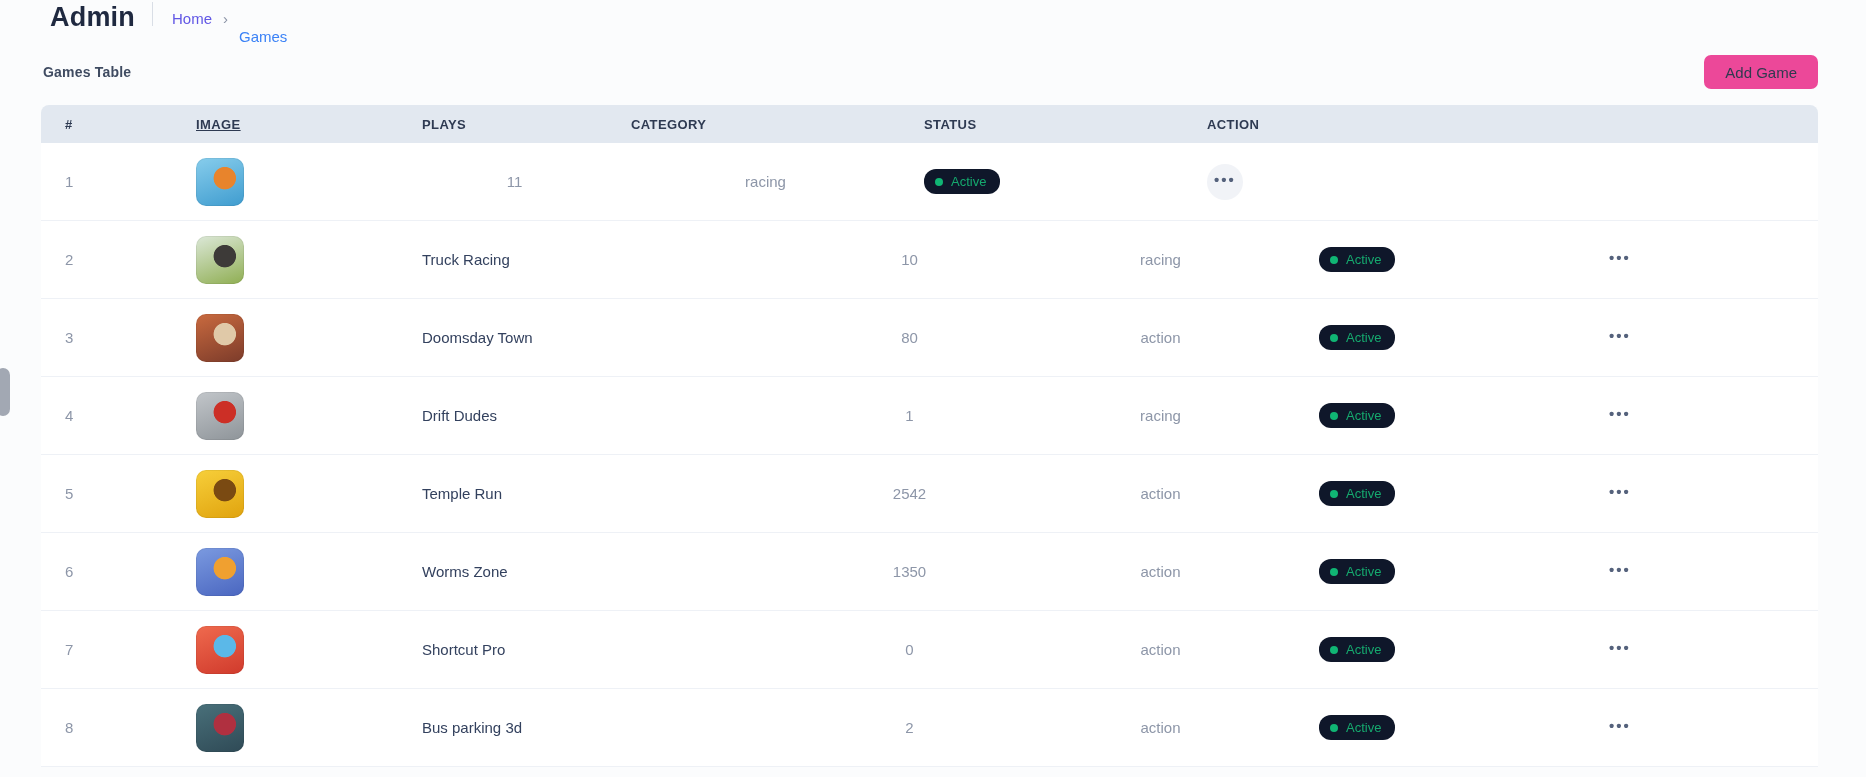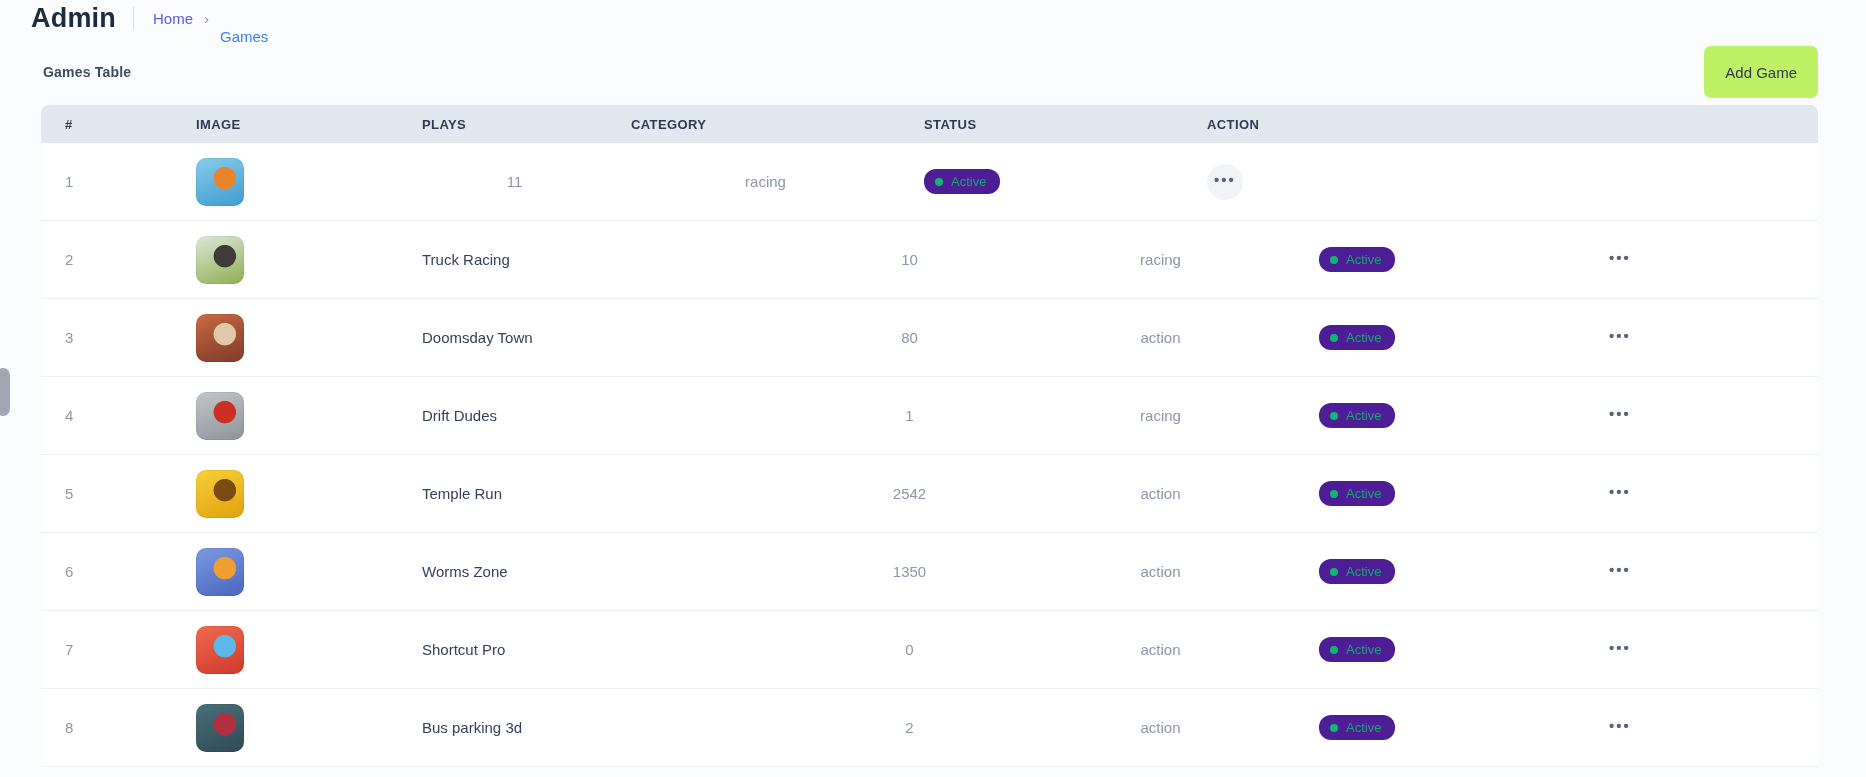--- a/index.html
+++ b/index.html
@@ -6,59 +6,59 @@
   html, body { width: 1866px; height: 777px; overflow: hidden; }
   body {
     font-family: "Liberation Sans", "DejaVu Sans", sans-serif;
     background: #fbfcfd;
     color: #33415e;
     position: relative;
   }
 
   
   .topbar {
-    display: flex; align-items: center;
-    padding-left: 31px; padding-top: 2px; height: 34px;
+    display: flex; 
+    padding-left: 50px; padding-top: 2px; height: 34px;
   }
   .page-title {
     font-size: 27px; font-weight: 700; color: #1f2940; letter-spacing: 0.2px;
   }
   .title-divider {
     width: 1px; height: 24px; background: #d9dee6; margin: 0 19px 0 17px;
   }
   .breadcrumb { display: flex; align-items: center; font-size: 15px; }
   .crumb-home { color: #6157e5; text-decoration: none; cursor: pointer; }
   .crumb-chevron { color: #8a93a6; margin: 0 11px; font-size: 15px; }
   .crumb-current { color: #3b82f6; margin-top: 36px; }
 
   
   .section-head {
     display: flex; align-items: center; justify-content: space-between;
     margin: 21px 48px 0 43px; height: 34px;
   }
   .section-title { font-size: 14px; font-weight: 600; color: #3f4b61; letter-spacing: 0.2px; }
   .add-btn {
-    height: 52px; padding: 0 21px; border: none; border-radius: 7px;
-    background: #bef264; color: #2f3a4f; font-size: 15px; font-weight: 500;
+    height: 34px; padding: 0 21px; border: none; border-radius: 7px;
+    background: #ec4899; color: #2f3a4f; font-size: 15px; font-weight: 500;
     font-family: inherit; cursor: pointer;
   }
 
   
   .table-wrap { margin: 16px 48px 0 41px; width: 1777px; }
   .thead {
     display: flex; align-items: center; height: 38px;
     background: #e2e8f0; border-radius: 8px 8px 0 0;
   }
   .thead .cell {
     font-size: 13px; font-weight: 700; color: #2e3a52; letter-spacing: 0.4px;
     text-transform: uppercase;
   }
   .cell { padding-left: 24px; }
   .c1 { flex: 0 0 131px; }
-  .c2 { flex: 0 0 226px; }
+  .c2 { flex: 0 0 226px; text-decoration: underline; }
   .c3 { flex: 0 0 395px; }
   .c4 { flex: 0 0 209px; }
   .c5 { flex: 0 0 293px; }
   .c6 { flex: 0 0 283px; }
   .c7 { flex: 1 1 auto; }
 
   .trow {
     display: flex; align-items: center; height: 78px;
     background: #ffffff; border-bottom: 1px solid #eef1f6;
     font-size: 15px;
@@ -67,21 +67,21 @@
   .c-name { color: #33415e; font-weight: 500; }
   .c-plays, .c-cat { color: #8d96a8; text-align: center; }
 
   .thumb {
     width: 48px; height: 48px; border-radius: 10px;
     box-shadow: inset 0 0 0 1px rgba(0,0,0,0.06);
   }
 
   .badge {
     display: inline-flex; align-items: center; gap: 8px;
-    background: #4c1d95; border-radius: 12px; padding: 5px 14px 5px 11px;
+    background: #0f172a; border-radius: 12px; padding: 5px 14px 5px 11px;
   }
   .badge .dot {
     width: 8px; height: 8px; border-radius: 50%; background: #10b574;
   }
   .badge .badge-label { font-size: 13px; font-weight: 500; color: #15a96e; }
 
   .dots-btn {
     width: 36px; height: 36px; border: none; border-radius: 50%;
     background: transparent; cursor: pointer; color: #55627c;
     font-size: 15px; letter-spacing: 2px; font-weight: 700;

